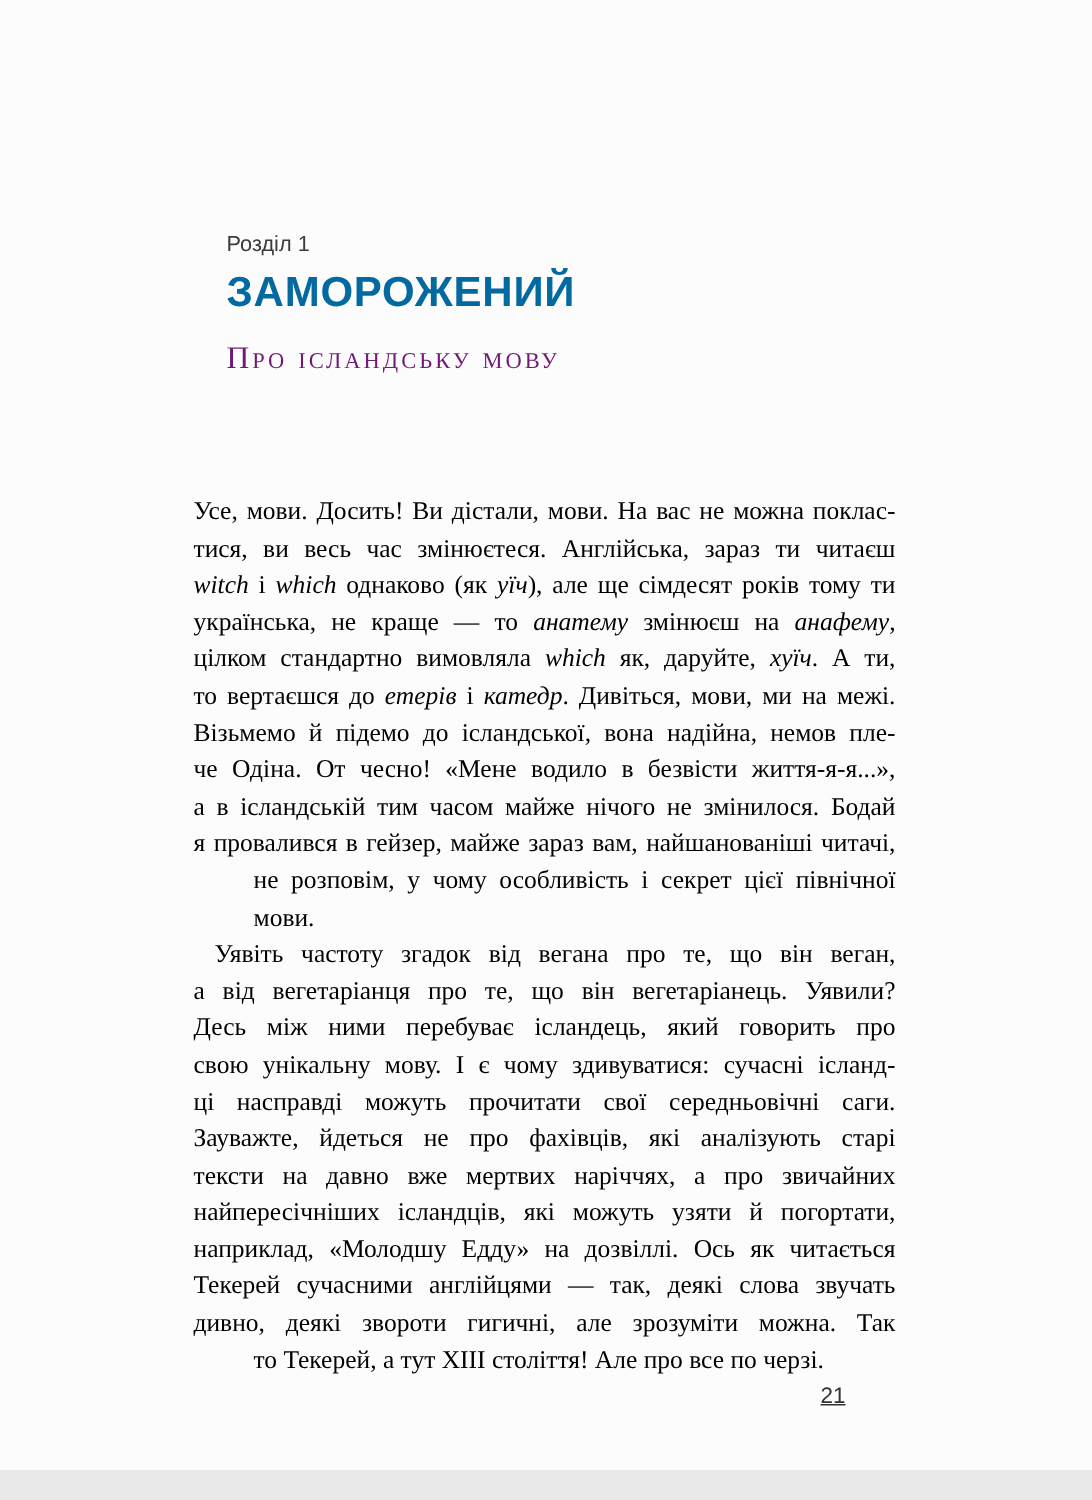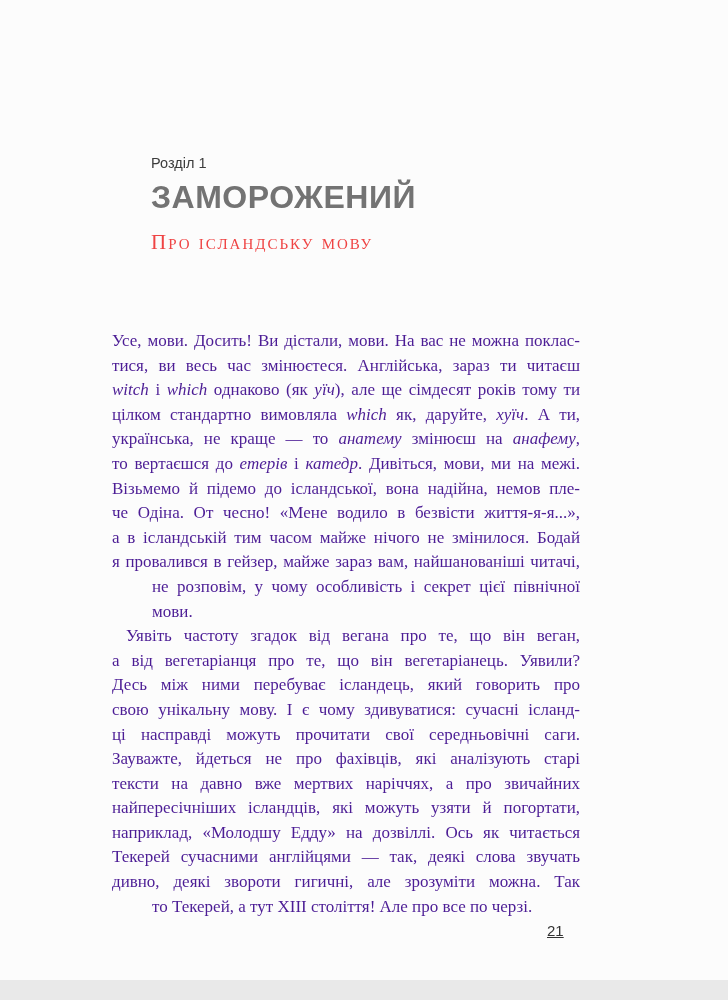--- a/index.html
+++ b/index.html
@@ -26,45 +26,45 @@
   }
   .chapter-label {
     font-family: "Liberation Sans", sans-serif;
     font-size: 14.5px;
     line-height: 1;
     color: #3c3c3c;
   }
   .chapter-title {
     font-family: "Liberation Sans", sans-serif;
     font-weight: bold;
-    font-size: 32px;
+    font-size: 28px;
     line-height: 1;
     letter-spacing: 0.5px;
-    color: #737373;
+    color: #0369a1;
     margin: 10px 0 0 0;
   }
   .chapter-subtitle {
     font-family: "Liberation Serif", serif;
     font-variant: small-caps;
     font-weight: normal;
     font-size: 21px;
     line-height: 1;
     letter-spacing: 2px;
-    color: #ef4444;
+    color: #701a75;
     margin: 19px 0 0 0;
   }
 
   
   .body-text {
     position: absolute;
-    left: 112px;
+    left: 129px;
     top: 329px;
     width: 468px;
     font-size: 17px;
-    color: #4c1d95;
+    color: #000000;
   }
   .paragraph { margin: 0; }
   .line {
     line-height: 24.6px;
     text-align: justify;
     text-align-last: justify;
   }
   .line.last { text-align-last: left; margin-left: 40px; }
   .line.indent { padding-left: 14px; }
   .line em { font-style: italic; }
@@ -89,22 +89,22 @@
     <h1 class="chapter-title">ЗАМОРОЖЕНИЙ</h1>
     <h2 class="chapter-subtitle">Про ісландську мову</h2>
   </div>
 
   <div class="body-text">
 
   <div class="paragraph">
         <div class="line"><span>Усе, мови. Досить! Ви дістали, мови. На вас не можна поклас-</span></div>
         <div class="line"><span>тися, ви весь час змінюєтеся. Англійська, зараз ти читаєш</span></div>
         <div class="line"><em>witch</em><span> і </span><em>which</em><span> однаково (як </span><em>уїч</em><span>), але ще сімдесят років тому ти</span></div>
+        <div class="line"><span>українська, не краще — то </span><em>анатему</em><span> змінюєш на </span><em>анафему</em><span>,</span></div>
         <div class="line"><span>цілком стандартно вимовляла </span><em>which</em><span> як, даруйте, </span><em>хуїч</em><span>. А ти,</span></div>
-        <div class="line"><span>українська, не краще — то </span><em>анатему</em><span> змінюєш на </span><em>анафему</em><span>,</span></div>
         <div class="line"><span>то вертаєшся до </span><em>етерів</em><span> і </span><em>катедр</em><span>. Дивіться, мови, ми на межі.</span></div>
         <div class="line"><span>Візьмемо й підемо до ісландської, вона надійна, немов пле-</span></div>
         <div class="line"><span>че Одіна. От чесно! «Мене водило в безвісти життя-я-я...»,</span></div>
         <div class="line"><span>а в ісландській тим часом майже нічого не змінилося. Бодай</span></div>
         <div class="line"><span>я провалився в гейзер, майже зараз вам, найшанованіші читачі,</span></div>
         <div class="line last"><span>не розповім, у чому особливість і секрет цієї північної мови.</span></div>
       </div>
       <div class="paragraph">
         <div class="line indent"><span>Уявіть частоту згадок від вегана про те, що він веган,</span></div>
         <div class="line"><span>а від вегетаріанця про те, що він вегетаріанець. Уявили?</span></div>

